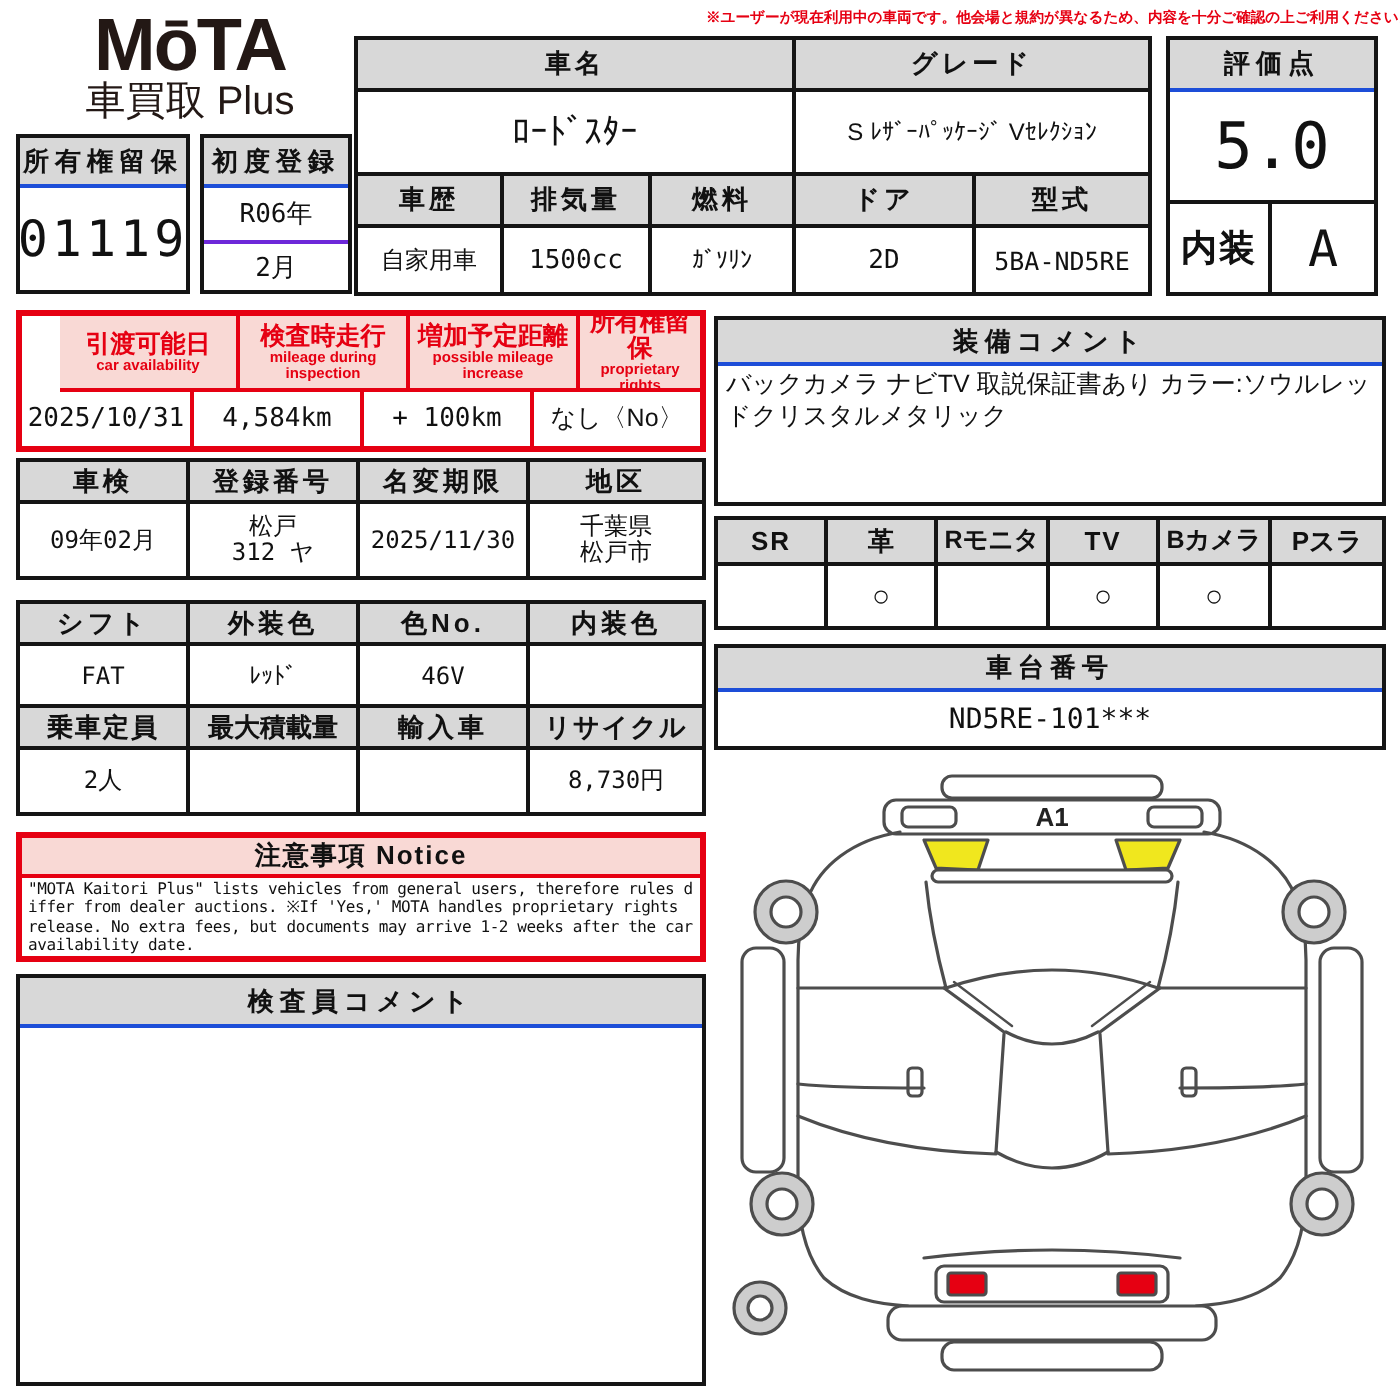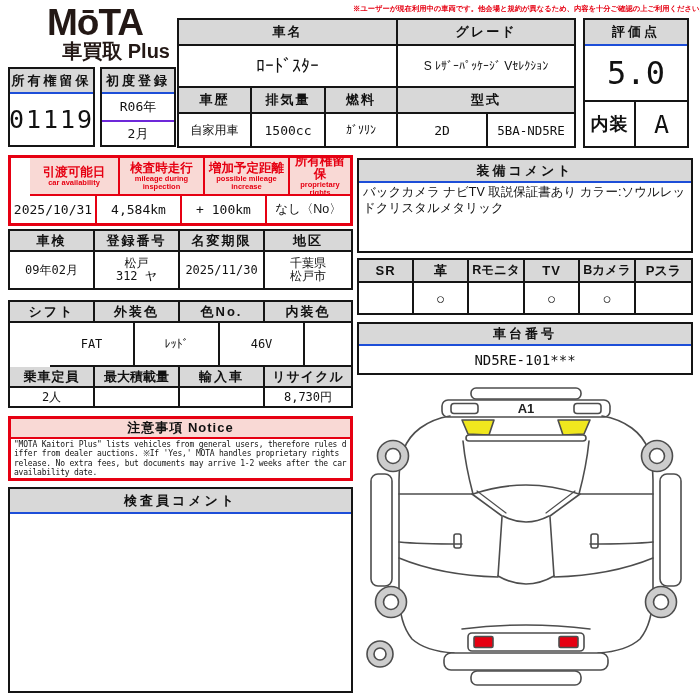--- a/index.html
+++ b/index.html
@@ -13,21 +13,21 @@
   .cell.last{border-right:none;}
   .bb .cell{border-bottom:2px solid #151515;}
   .th{background:#d8d8d8;font-weight:bold;letter-spacing:2px;}
   .num{font-family:"DejaVu Sans Mono",monospace;letter-spacing:0;}
   .two{flex-direction:column;line-height:1.1;font-size:12px;}
   .hdrbar{background:#d8d8d8;border-bottom:2px solid #1d4ed8;font-weight:bold;font-size:13px;
           letter-spacing:3px;display:flex;align-items:center;justify-content:center;flex:none;}
   
   .logo{position:absolute;left:20px;top:4px;width:150px;text-align:center;color:#231815;}
   .logo-main{font-size:37px;font-weight:800;letter-spacing:-1px;line-height:1.0;}
-  .logo-sub{font-size:20px;font-weight:700;letter-spacing:0px;line-height:1.05;text-align:right;}
+  .logo-sub{font-size:20px;font-weight:400;letter-spacing:0px;line-height:1.05;}
   
   .warning{position:absolute;left:353px;top:4px;width:345px;font-size:7.3px;font-weight:bold;
            color:#e60012;white-space:nowrap;letter-spacing:0;}
   
   .rbox{position:absolute;border:3px solid #e60012;background:#fff;box-sizing:border-box;
         display:flex;flex-direction:column;}
   .rcell{display:flex;align-items:center;justify-content:center;flex-direction:column;
          box-sizing:border-box;border-right:2px solid #e60012;text-align:center;overflow:hidden;}
   .rcell.last{border-right:none;}
   .rhead{background:#f9d9d5;color:#e60012;border-bottom:2px solid #e60012;}
@@ -70,20 +70,21 @@
       <div class="cell th last" style="flex:1;">グレード</div>
     </div>
     <div class="trow bb" style="height:42px;">
       <div class="cell" style="width:219px;font-size:18px;">ﾛｰﾄﾞｽﾀｰ</div>
       <div class="cell last" style="flex:1;font-size:12px;">S ﾚｻﾞｰﾊﾟｯｹｰｼﾞ Vｾﾚｸｼｮﾝ</div>
     </div>
     <div class="trow bb" style="height:26px;">
       <div class="cell th" style="width:73px;">車歴</div>
       <div class="cell th" style="width:74px;">排気量</div>
       <div class="cell th" style="width:72px;">燃料</div>
+      <div class="cell th" style="width:90px;">ドア</div>
       <div class="cell th last" style="flex:1;">型式</div>
     </div>
     <div class="trow" style="flex:1;">
       <div class="cell" style="width:73px;font-size:12px;">自家用車</div>
       <div class="cell num" style="width:74px;">1500cc</div>
       <div class="cell" style="width:72px;font-size:12px;">ｶﾞｿﾘﾝ</div>
       <div class="cell num" style="width:90px;">2D</div>
       <div class="cell last num" style="flex:1;font-size:12.5px;">5BA-ND5RE</div>
     </div>
   </div>
@@ -145,21 +146,21 @@
     </div>
   </div>
 
   <div class="box" style="left:8px;top:300px;width:345px;height:108px;">
     <div class="trow bb" style="height:21px;">
       <div class="cell th" style="width:85px;">シフト</div>
       <div class="cell th" style="width:85px;">外装色</div>
       <div class="cell th" style="width:85px;">色No.</div>
       <div class="cell th last" style="flex:1;">内装色</div>
     </div>
-    <div class="trow bb" style="height:44px;margin-left:40px;">
+    <div class="trow bb" style="height:31px;">
       <div class="cell num" style="width:85px;font-size:12px;">FAT</div>
       <div class="cell" style="width:85px;font-size:12px;">ﾚｯﾄﾞ</div>
       <div class="cell num" style="width:85px;font-size:12px;">46V</div>
       <div class="cell last" style="flex:1;"></div>
     </div>
     <div class="trow bb" style="height:21px;">
       <div class="cell th" style="width:85px;letter-spacing:1px;">乗車定員</div>
       <div class="cell th" style="width:85px;letter-spacing:0;">最大積載量</div>
       <div class="cell th" style="width:85px;">輸入車</div>
       <div class="cell th last" style="flex:1;letter-spacing:1px;">リサイクル</div>

